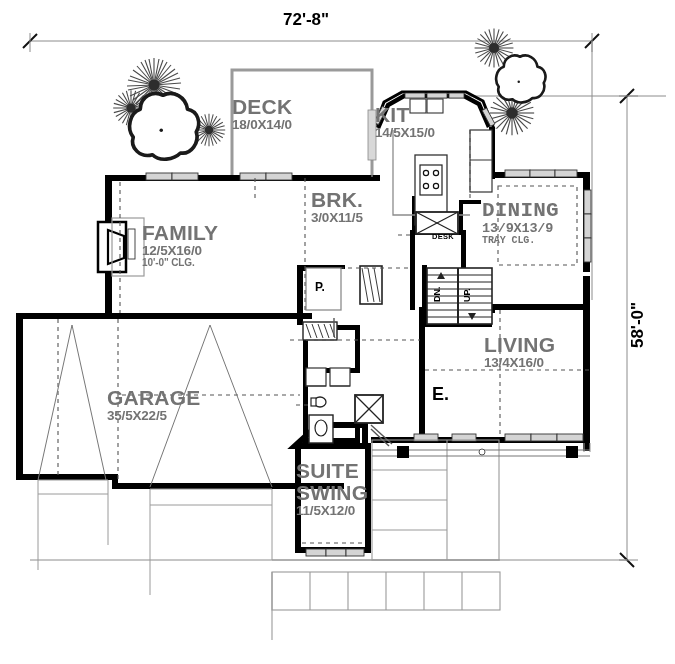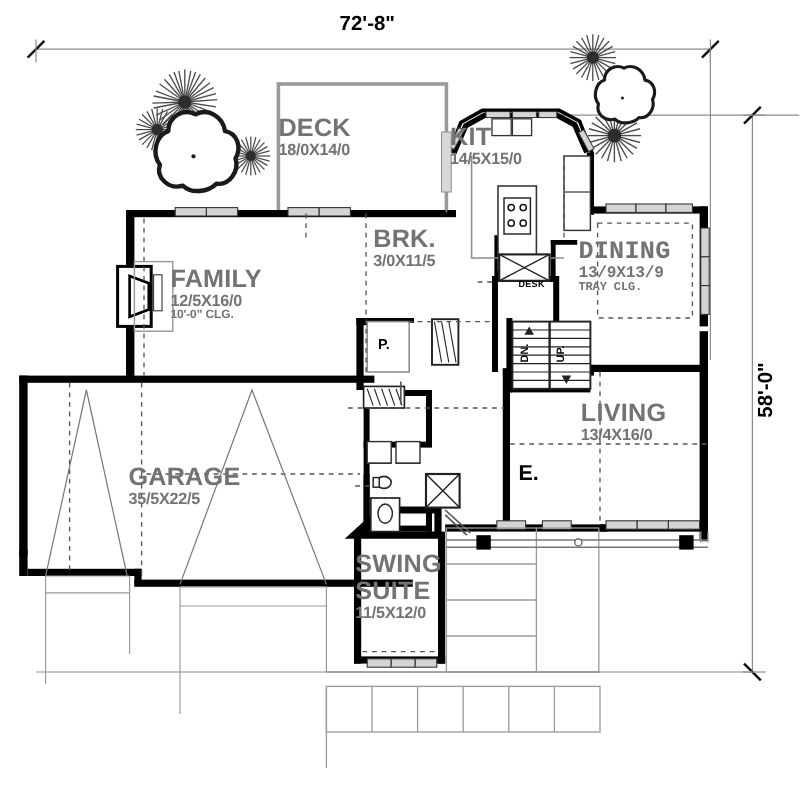--- a/index.html
+++ b/index.html
@@ -601,22 +601,22 @@
     <div class="room-name">LIVING</div>
     <div class="room-dim">13/4X16/0</div>
   </div>
 
   <div class="room-label" style="left:107px; top:387px; width:140px;">
     <div class="room-name">GARAGE</div>
     <div class="room-dim">35/5X22/5</div>
   </div>
 
   <div class="room-label" style="left:296px; top:460px; width:100px;">
+    <div class="room-name">SUITE</div>
     <div class="room-name">SWING</div>
-    <div class="room-name">SUITE</div>
     <div class="room-dim">11/5X12/0</div>
   </div>
 
   <div class="abbrev-label" style="left:432px; top:384px;">E.</div>
 
   <div class="abbrev-label" style="left:315px; top:280px; font-size:12px;">P.</div>
 
   <div class="abbrev-label" style="left:432px; top:216px; font-size:7.5px; letter-spacing:0.3px;margin-top:16px;">DESK</div>
 
   <div class="abbrev-label" style="left:432px; top:302px; font-size:9px; transform:rotate(-90deg); transform-origin:left top;">DN.</div>

